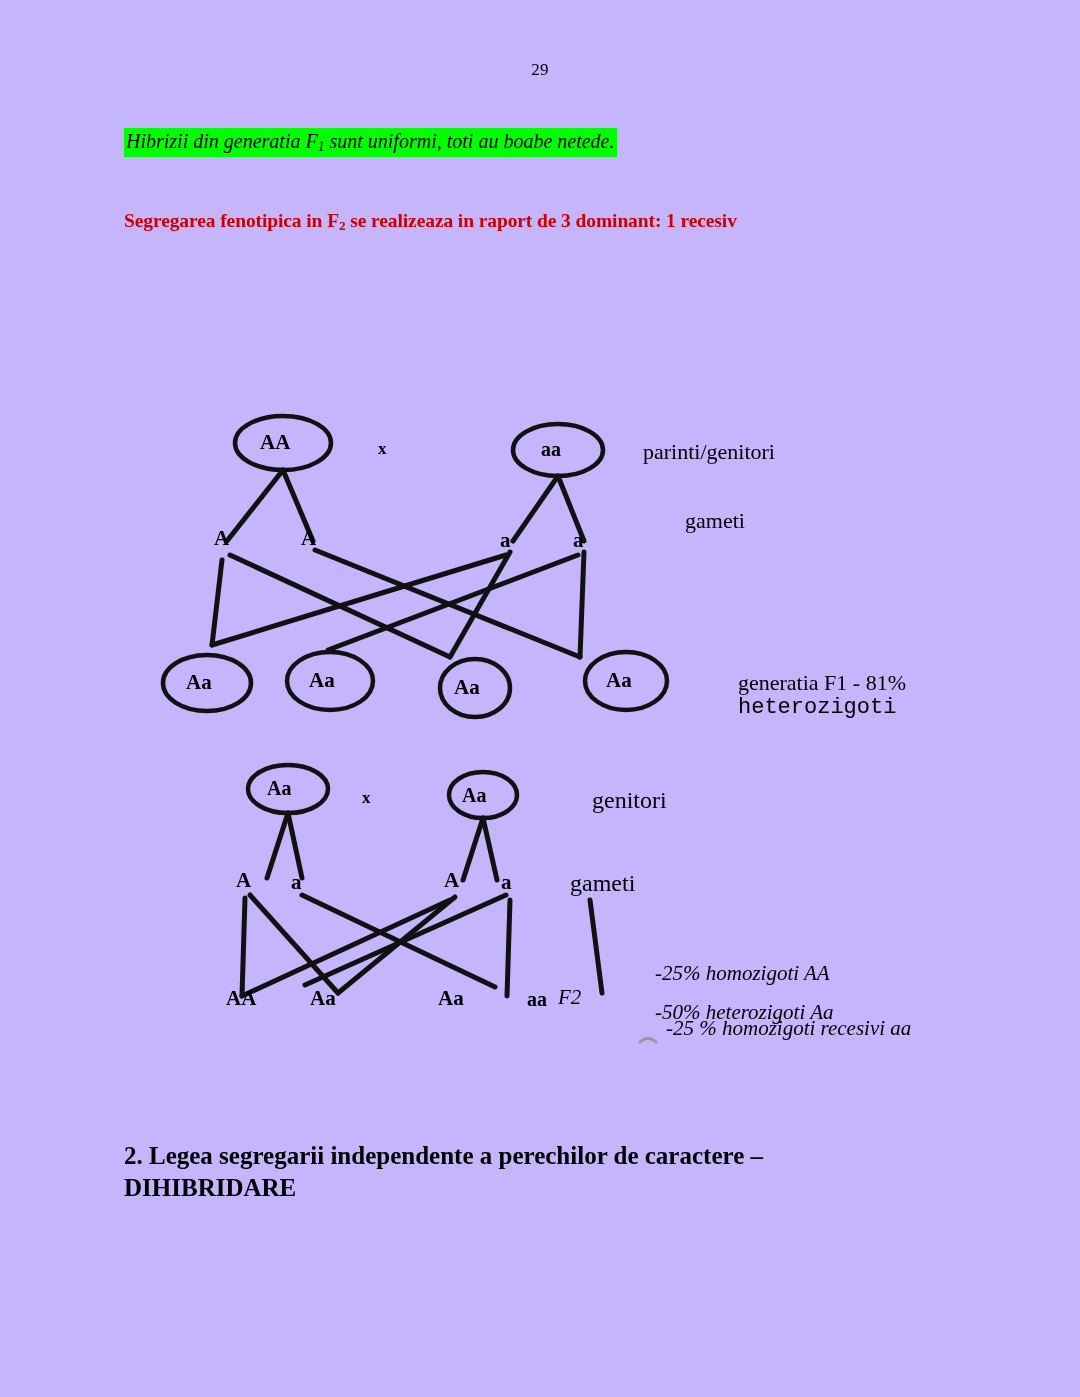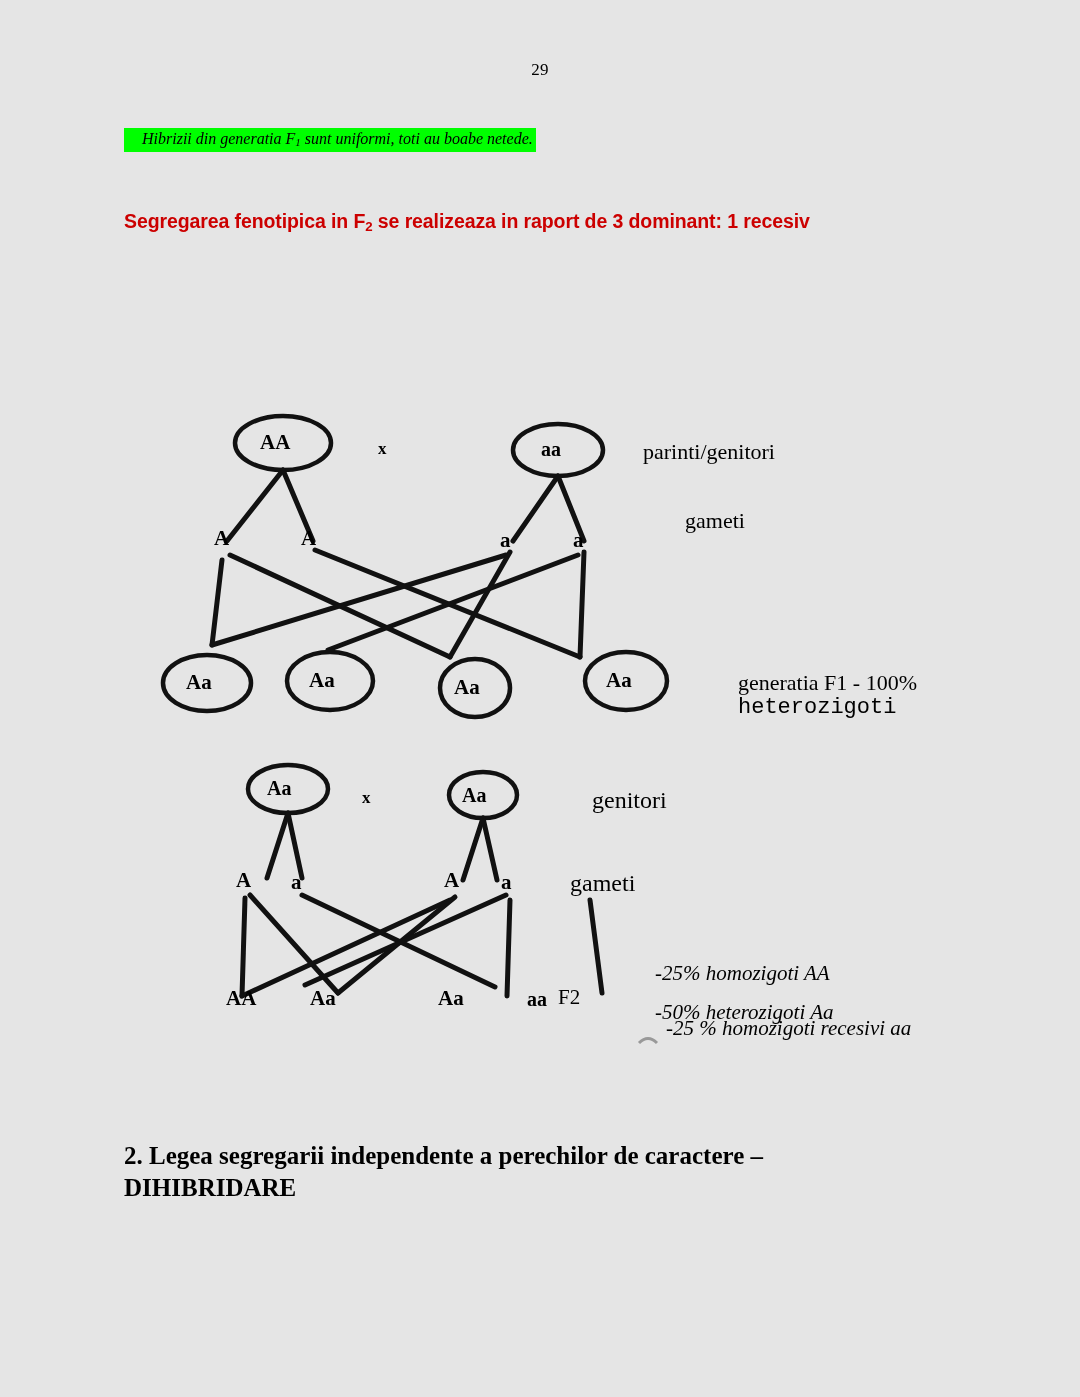--- a/index.html
+++ b/index.html
@@ -9,21 +9,21 @@
     background: #ffffff;
   }
   body {
     font-family: "Liberation Serif", "DejaVu Serif", serif;
     color: #000000;
   }
   #page {
     position: relative;
     width: 1080px;
     height: 1397px;
-    background: #e5e5e5;
+    background: #c4b5fd;
     overflow: hidden;
   }
 
   
   .page-number {
     position: absolute;
     left: 0;
     top: 60px;
     width: 1080px;
     text-align: center;
@@ -32,40 +32,40 @@
     letter-spacing: 0.2px;
   }
 
   .highlight-line {
     position: absolute;
     left: 124px;
     top: 128px;
     background: #00ff00;
     color: #000000;
     font-style: italic;
-    font-size: 16px;
-    font-family: "Liberation Serif", serif;
-    padding: 2px 3px 3px 18px;
+    font-size: 20px;
+    font-family: "Liberation Serif", serif;
+    padding: 2px 3px 3px 2px;
     line-height: 1.12;
     white-space: nowrap;
   }
   .highlight-line sub {
     font-size: 0.68em;
     vertical-align: -0.22em;
     font-style: italic;
   }
 
   .red-line {
     position: absolute;
     left: 124px;
     top: 210px;
     color: #cc0000;
     font-weight: bold;
     font-size: 19.5px;
-    font-family: Liberation Sans, sans-serif;
+    font-family: Liberation Serif, serif;
     white-space: nowrap;
     letter-spacing: -0.1px;
   }
   .red-line sub {
     font-size: 0.68em;
     vertical-align: -0.22em;
   }
 
   .section-heading {
     position: absolute;
@@ -215,37 +215,37 @@
     <div class="dlabel gamete" style="left:350px; top:133px;">a</div>
     <div class="dlabel gamete" style="left:423px; top:133px;">a</div>
 
     <div class="dlabel geno" style="left:36px; top:275px;">Aa</div>
     <div class="dlabel geno" style="left:159px; top:273px;">Aa</div>
     <div class="dlabel geno" style="left:304px; top:280px;">Aa</div>
     <div class="dlabel geno" style="left:456px; top:273px;">Aa</div>
 
     <div class="dlabel side" style="left:493px; top:44px;">parinti/genitori</div>
     <div class="dlabel side" style="left:535px; top:113px;">gameti</div>
-    <div class="dlabel side" style="left:588px; top:275px;">generatia F1 - 100%</div>
+    <div class="dlabel side" style="left:588px; top:275px;">generatia F1 - 81%</div>
     <div class="dlabel side" style="left:588px; top:300px;font-family:Liberation Mono, monospace;">heterozigoti</div>
 
     <div class="dlabel geno-sm" style="left:117px; top:382px;">Aa</div>
     <div class="dlabel cross-x" style="left:212px; top:393px;">x</div>
     <div class="dlabel geno-sm" style="left:312px; top:389px;">Aa</div>
 
     <div class="dlabel gamete" style="left:86px; top:473px;">A</div>
     <div class="dlabel gamete" style="left:141px; top:475px;">a</div>
     <div class="dlabel gamete" style="left:294px; top:473px;">A</div>
     <div class="dlabel gamete" style="left:351px; top:475px;">a</div>
 
     <div class="dlabel geno" style="left:76px; top:591px;">AA</div>
     <div class="dlabel geno" style="left:160px; top:591px;">Aa</div>
     <div class="dlabel geno" style="left:288px; top:591px;">Aa</div>
     <div class="dlabel geno-sm" style="left:377px; top:593px;">aa</div>
-    <div class="dlabel f2tag" style="left:408px; top:590px;">F2</div>
+    <div class="dlabel f2tag" style="left:408px; top:590px;font-style:italic;">F2</div>
 
     <div class="dlabel side-sm" style="left:442px; top:383px;">genitori</div>
     <div class="dlabel side-sm" style="left:420px; top:466px;">gameti</div>
 
     <div class="dlabel pct" style="left:505px; top:565px;">-25% homozigoti AA</div>
     <div class="dlabel pct" style="left:505px; top:592px;margin-top:12px;">-50% heterozigoti Aa</div>
     <div class="dlabel pct" style="left:516px; top:620px;">-25 % homozigoti recesivi aa</div>
   </div>
 
   <div class="section-heading">

